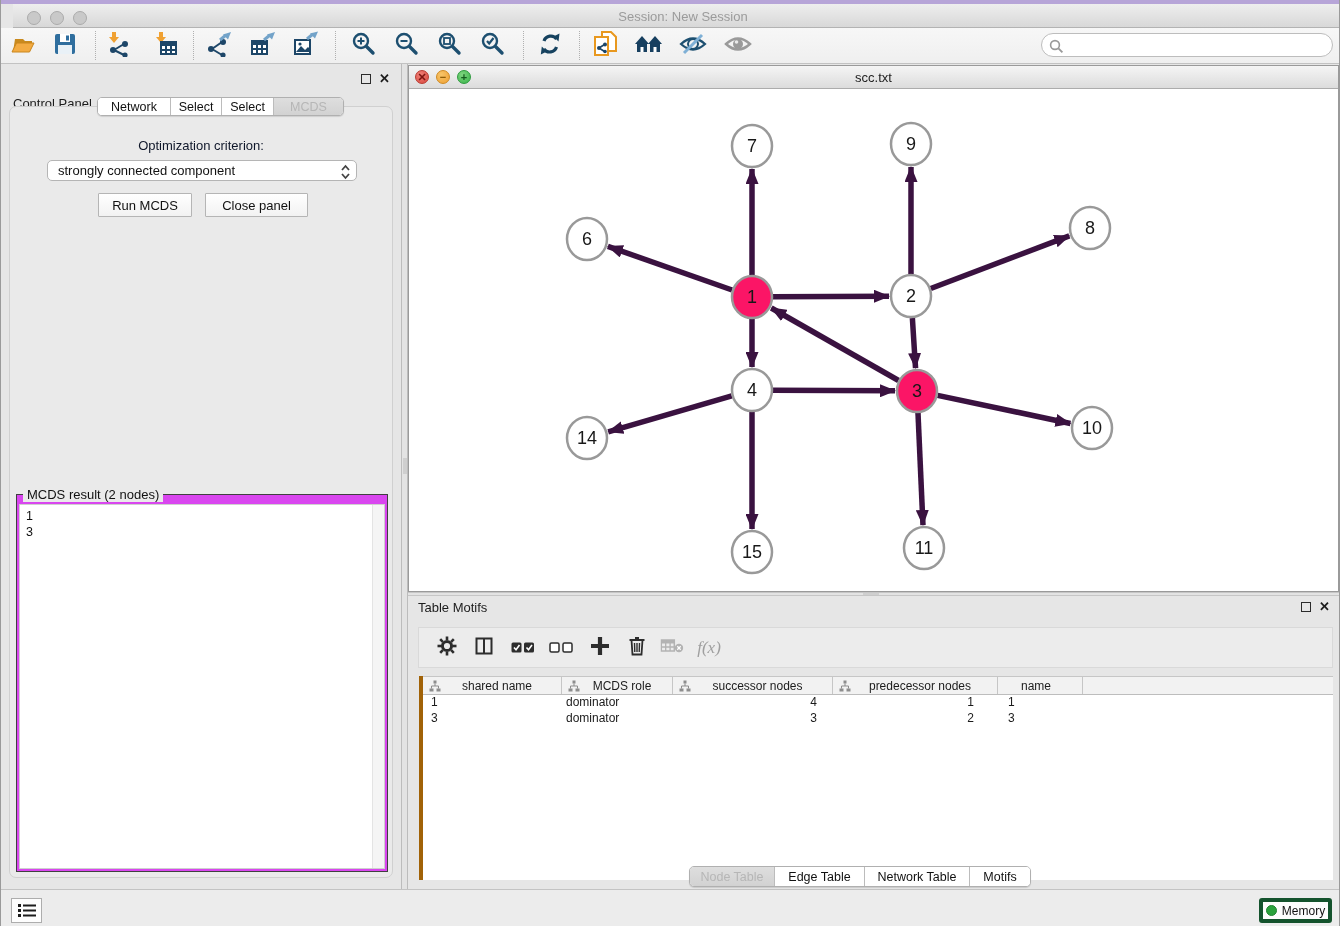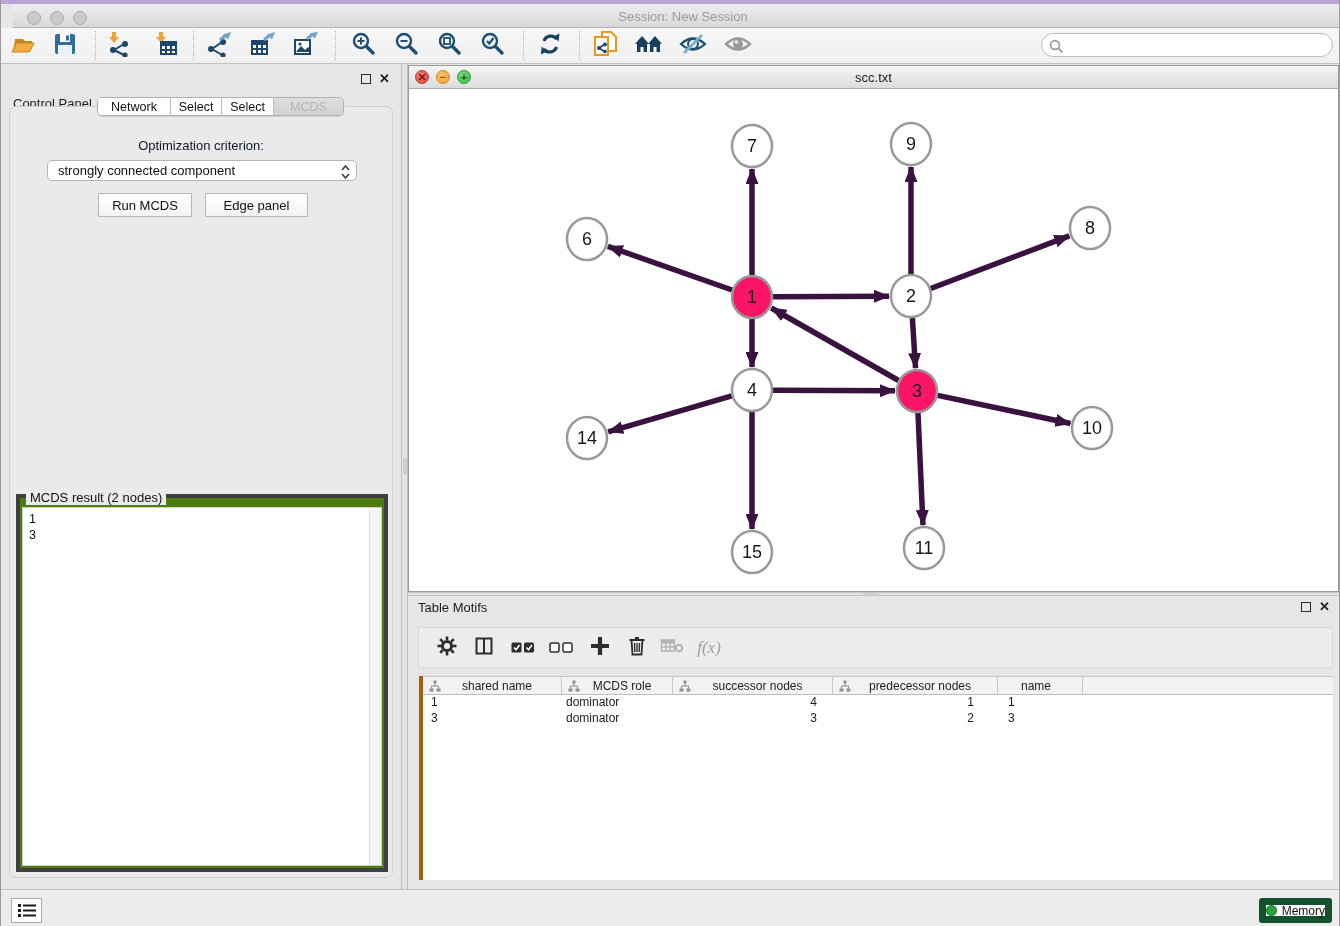--- a/index.html
+++ b/index.html
@@ -54,21 +54,21 @@
   .opt-select { position:absolute; left:37px; top:53px; width:310px; height:21px; background:#fff;
                 border:1px solid #b5b5b5; border-radius:5px; font-size:13px; color:#111;
                 display:flex; align-items:center; padding-left:10px; }
   .opt-select svg { position:absolute; right:5px; top:3px; }
   .btn { position:absolute; height:24px; background:linear-gradient(#ffffff,#f2f2f2); border:1px solid #b5b5b5;
          border-radius:1px; font-size:13px; color:#111; display:flex; align-items:center; justify-content:center; }
   .btn-run { left:88px; top:86px; width:94px; }
   .btn-closep { left:195px; top:86px; width:103px; }
 
   .groupbox { position:absolute; left:6px; top:387px; width:372px; height:378px;
-              border:4px solid #404040; background:#4d7c0f; }
+              border:1px solid #404040; background:#d946ef; }
   .groupbox-label { position:absolute; left:6px; top:-8px; background:#eaeaea; padding:0 4px;
                     font-size:13px; color:#111; }
   .result-area { position:absolute; left:2px; top:9px; right:2px; bottom:2px; background:#fff;
                  border:1px solid #cfcfcf; }
   .result-scroll { position:absolute; top:0; right:0; bottom:0; width:12px; background:#f5f5f5; border-left:1px solid #e4e4e4; }
   .result-line { font-size:12.5px; color:#111; line-height:16px; padding-left:6px; }
   .result-area .pad { padding-top:3px; }
 
   
   .v-divider { position:absolute; left:400px; top:64px; width:7px; height:825px; background:#e3e3e3;
@@ -118,21 +118,21 @@
   .tp-tabs { left:688px; top:866px; height:21px; }
   .tp-tabs .s:nth-child(1){ width:85px; } .tp-tabs .s:nth-child(2){ width:90px; }
   .tp-tabs .s:nth-child(3){ width:105px; } .tp-tabs .s:nth-child(4){ width:60px; }
 
   
   .statusbar { position:absolute; left:0; top:889px; width:1340px; height:37px; background:#ececec;
                border-top:1px solid #c3c3c3; }
   .sb-list { position:absolute; left:10px; top:8px; width:31px; height:25px; background:#fdfdfd;
              border:1px solid #adadad; display:flex; align-items:center; justify-content:center; }
   .sb-mem { position:absolute; right:9px; top:8px; width:73px; height:25px; background:#fdfdfd;
-            border:7px solid #14532d; border-radius:3px; display:flex; align-items:center; justify-content:center; gap:5px; }
+            border:4px solid #14532d; border-radius:3px; display:flex; align-items:center; justify-content:center; gap:5px; }
   .mem-dot { width:11px; height:11px; border-radius:50%; background:#2aa23c; border:1px solid #1f8330; }
   .sb-mem span { font-size:12px; color:#111; }
 </style>
 </head>
 <body>
 
 <div id="app">
 
   <div class="top-strip"></div>
 
@@ -318,21 +318,21 @@
   <div class="cp-panel">
     <div class="opt-label">Optimization criterion:</div>
     <div class="opt-select">
       <span>strongly connected component</span>
       <svg width="11" height="16" viewBox="0 0 11 16">
           <path d="M2 6 L5.5 2 L9 6" fill="none" stroke="#444" stroke-width="1.8"></path>
           <path d="M2 10 L5.5 14 L9 10" fill="none" stroke="#444" stroke-width="1.8"></path>
         </svg>
     </div>
     <div class="btn btn-run">Run MCDS</div>
-    <div class="btn btn-closep">Edge panel</div>
+    <div class="btn btn-closep">Close panel</div>
 
     <div class="groupbox">
       <div class="groupbox-label">MCDS result (2 nodes)</div>
       <div class="result-area">
         <div class="pad">
           <div class="result-line">1</div>
           <div class="result-line">3</div>
         </div>
         <div class="result-scroll"></div>
       </div>
@@ -557,20 +557,26 @@
       <div class="trow">
         <div class="c c0">3</div>
         <div class="c c1">dominator</div>
         <div class="c c2">3</div>
         <div class="c c3">2</div>
         <div class="c c4">3</div>
       </div>
     </div>
   </div>
 
+  <div class="seg tp-tabs">
+    <div class="s active">Node Table</div>
+    <div class="s">Edge Table</div>
+    <div class="s">Network Table</div>
+    <div class="s">Motifs</div>
+  </div>
 
   <div class="statusbar">
     <div class="sb-list">
       <svg width="20" height="17" viewBox="0 0 20 17">
           <g fill="#1c1c1c">
             <rect x="1" y="2" width="3" height="3"></rect>
             <rect x="6" y="2.5" width="13" height="2"></rect>
             <rect x="1" y="7" width="3" height="3"></rect>
             <rect x="6" y="7.5" width="13" height="2"></rect>
             <rect x="1" y="12" width="3" height="3"></rect>

